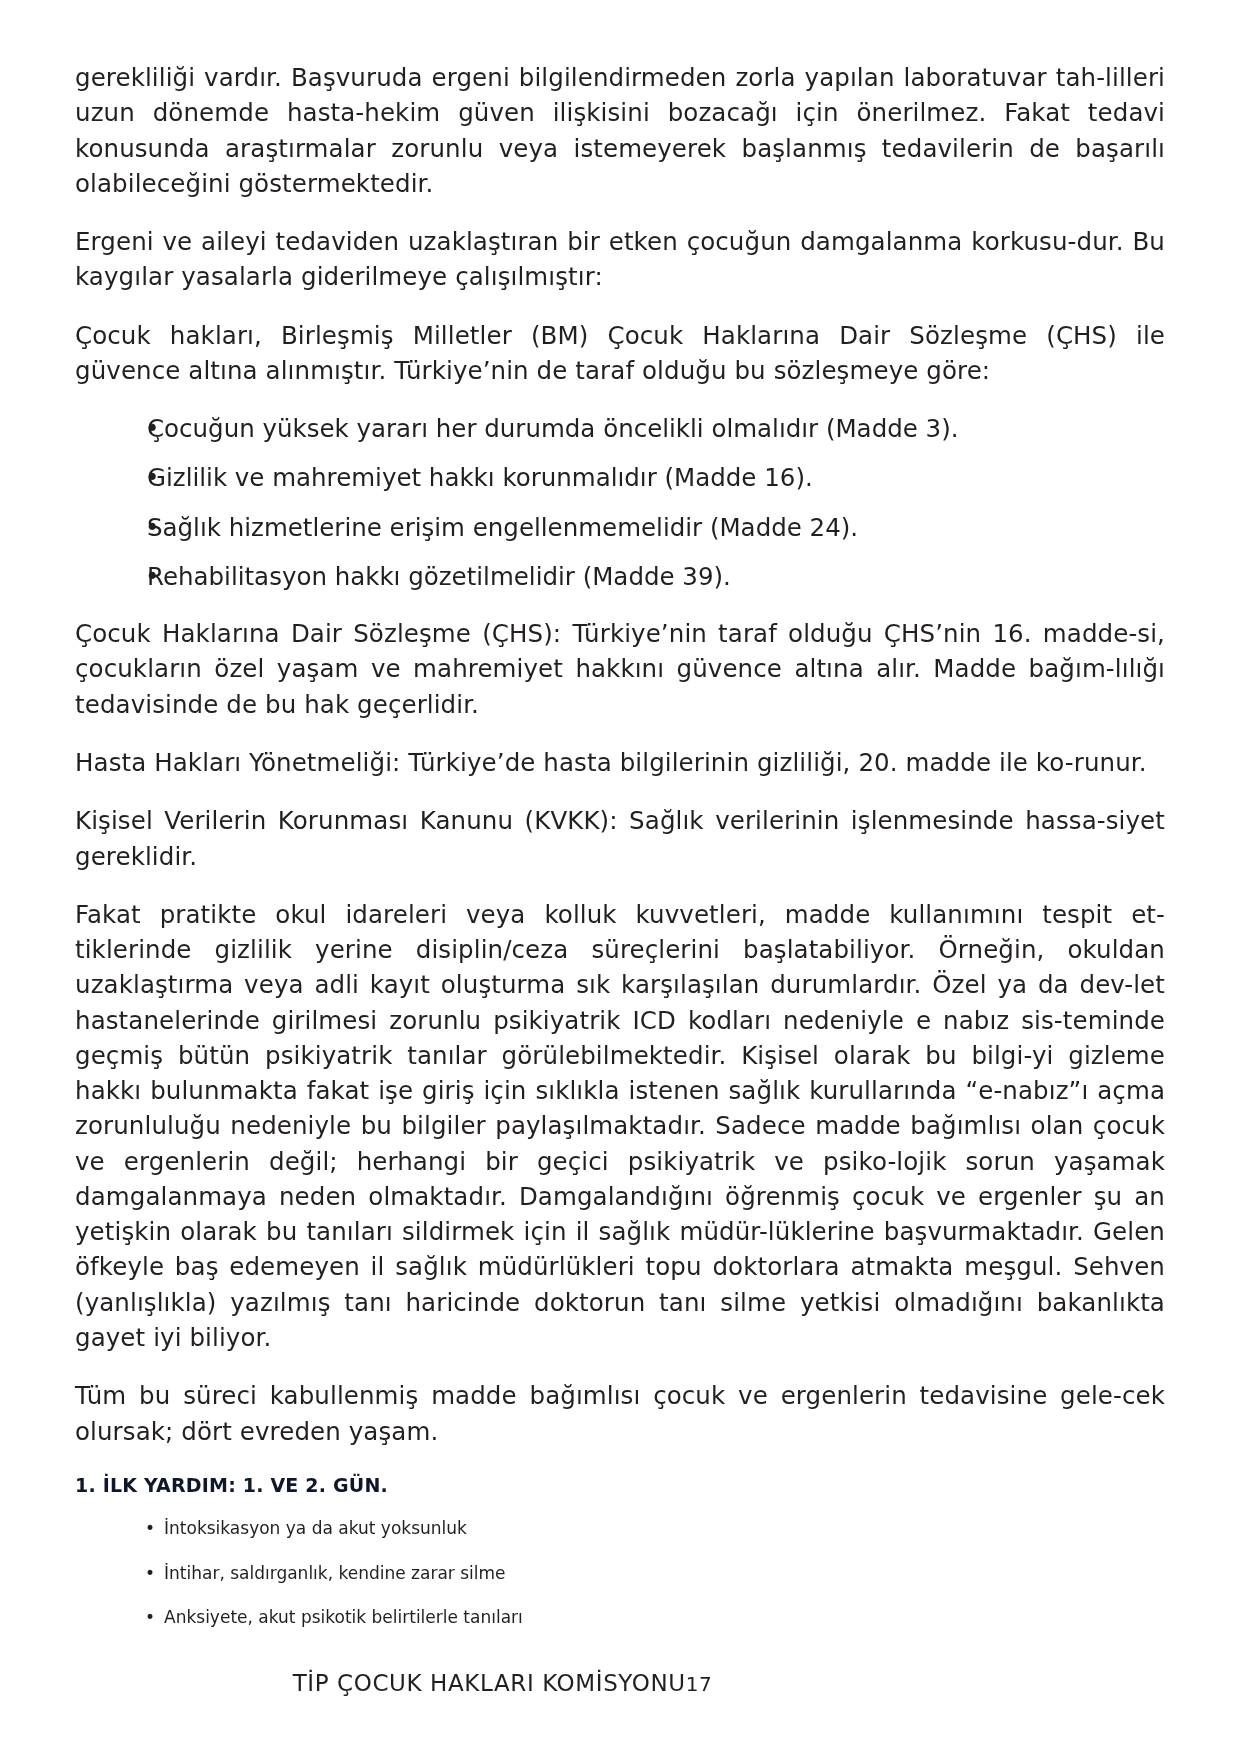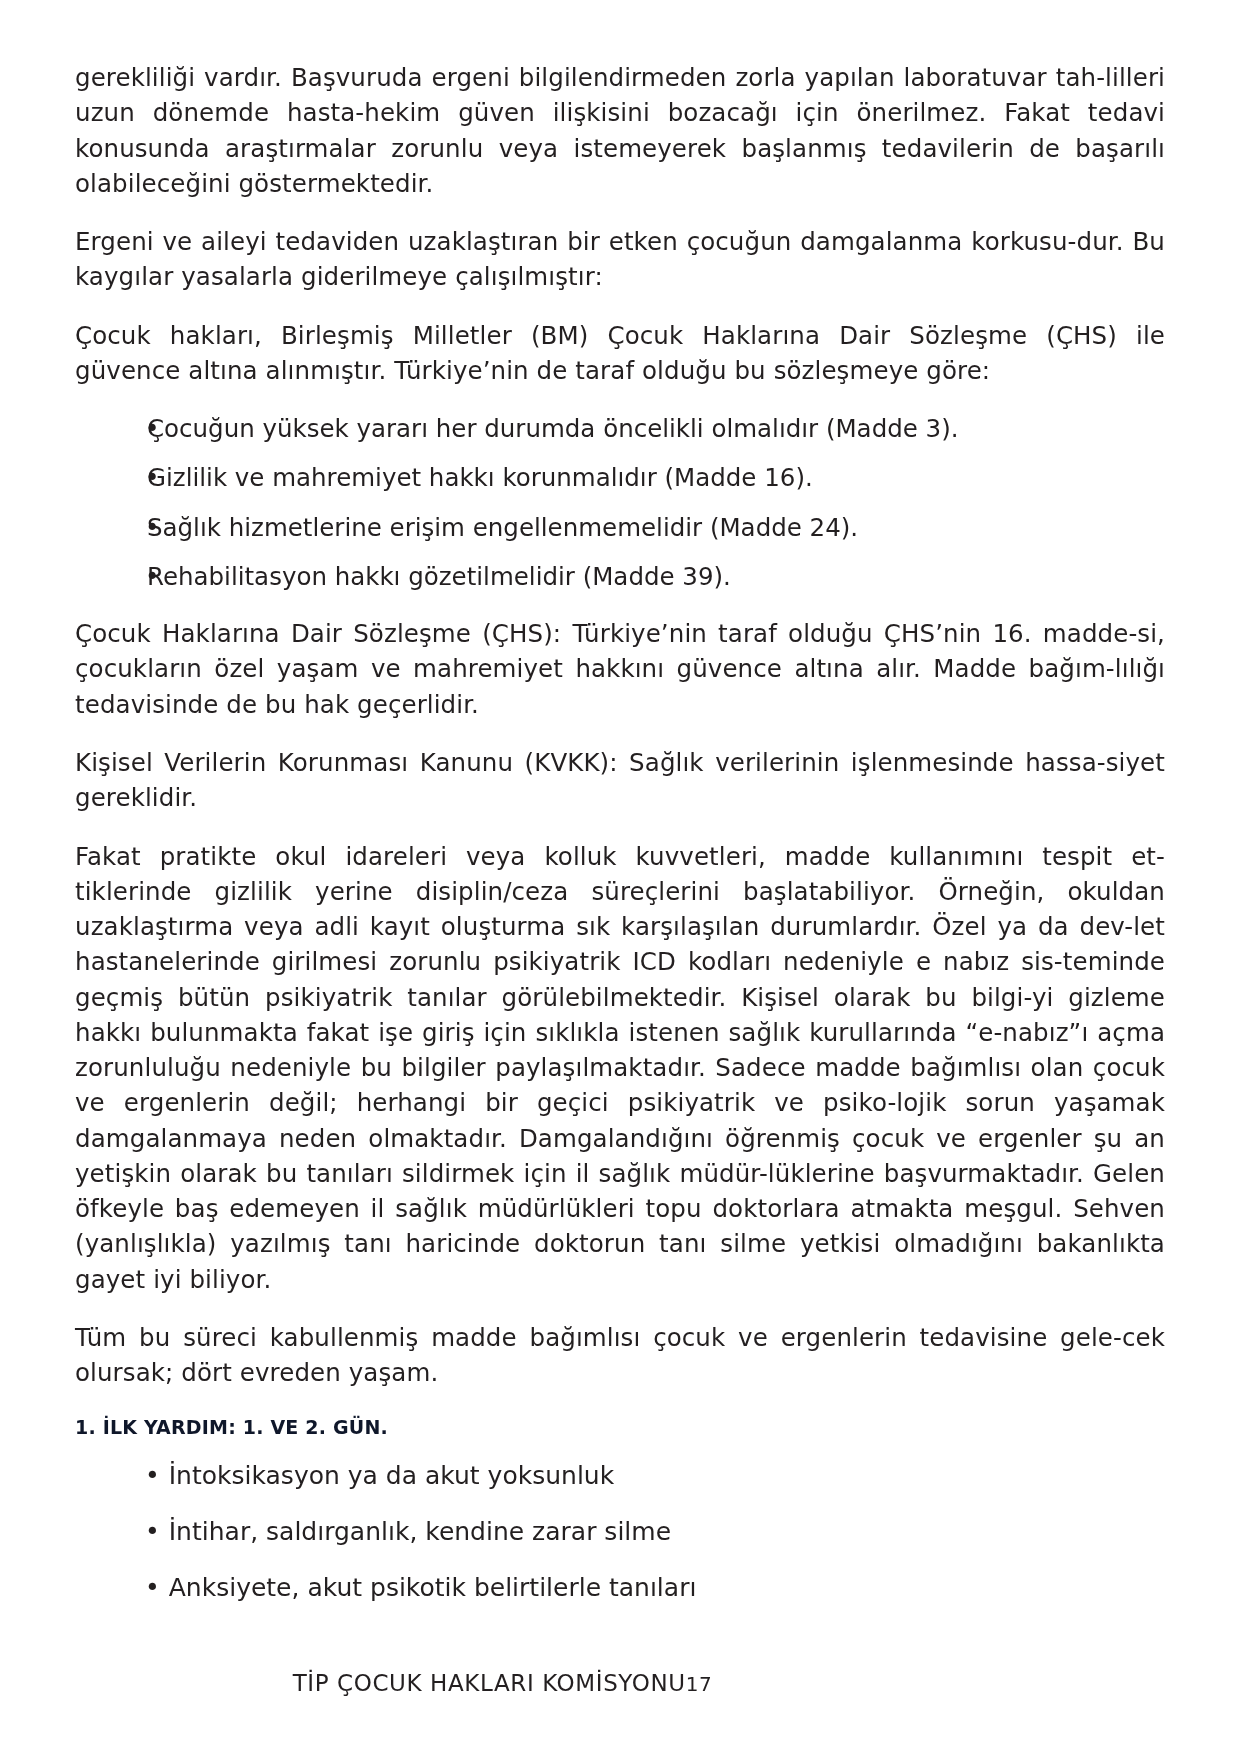--- a/index.html
+++ b/index.html
@@ -69,21 +69,21 @@
     line-height: 1.4;
     color: #0f172a;
     letter-spacing: 0.2px;
   }
   ul.dot-list {
     margin: 0;
     padding: 0 0 0 70px;
     list-style: none;
   }
   ul.dot-list li {
-    font-size: 25px;
+    font-size: 17px;
     line-height: 1.44;
     margin-bottom: 20px;
     color: #231f20;
   }
   ul.dot-list li .dot-mark {
     margin-right: 9px;
   }
   .footer {
     position: absolute;
     left: 75px;
@@ -123,20 +123,21 @@
         <span class="bullet-mark">•</span>
         <span class="bullet-text">Sağlık hizmetlerine erişim engellenmemelidir (Madde 24).</span>
       </li>
       <li>
         <span class="bullet-mark">•</span>
         <span class="bullet-text">Rehabilitasyon hakkı gözetilmelidir (Madde 39).</span>
       </li>
     </ul>
 
     <p class="para">Çocuk Haklarına Dair Sözleşme (ÇHS): Türkiye’nin taraf olduğu ÇHS’nin 16. madde-si, çocukların özel yaşam ve mahremiyet hakkını güvence altına alır. Madde bağım-lılığı tedavisinde de bu hak geçerlidir.</p>
+    <p class="para">Hasta Hakları Yönetmeliği: Türkiye’de hasta bilgilerinin gizliliği, 20. madde ile ko-runur.</p>
     <p class="para">Kişisel Verilerin Korunması Kanunu (KVKK): Sağlık verilerinin işlenmesinde hassa-siyet gereklidir.</p>
     <p class="para">Fakat pratikte okul idareleri veya kolluk kuvvetleri, madde kullanımını tespit et-tiklerinde gizlilik yerine disiplin/ceza süreçlerini başlatabiliyor. Örneğin, okuldan uzaklaştırma veya adli kayıt oluşturma sık karşılaşılan durumlardır. Özel ya da dev-let hastanelerinde girilmesi zorunlu psikiyatrik ICD kodları nedeniyle e nabız sis-teminde geçmiş bütün psikiyatrik tanılar görülebilmektedir. Kişisel olarak bu bilgi-yi gizleme hakkı bulunmakta fakat işe giriş için sıklıkla istenen sağlık kurullarında “e-nabız”ı açma zorunluluğu nedeniyle bu bilgiler paylaşılmaktadır.  Sadece madde bağımlısı olan çocuk ve ergenlerin değil; herhangi bir geçici psikiyatrik ve psiko-lojik sorun yaşamak damgalanmaya neden olmaktadır.  Damgalandığını öğrenmiş çocuk ve ergenler şu an yetişkin olarak bu tanıları sildirmek için il sağlık müdür-lüklerine başvurmaktadır. Gelen öfkeyle baş edemeyen il sağlık müdürlükleri topu doktorlara atmakta meşgul. Sehven (yanlışlıkla) yazılmış tanı haricinde doktorun tanı silme yetkisi olmadığını bakanlıkta gayet iyi biliyor.</p>
     <p class="para">Tüm bu süreci kabullenmiş madde bağımlısı çocuk ve ergenlerin tedavisine gele-cek olursak; dört evreden yaşam.</p>
 
     <h2 class="section-head">1. İLK YARDIM: 1. VE 2. GÜN.</h2>
 
     <ul class="dot-list">
       <li>
         <span class="dot-mark">•</span><span>İntoksikasyon ya da akut yoksunluk</span>
       </li>

